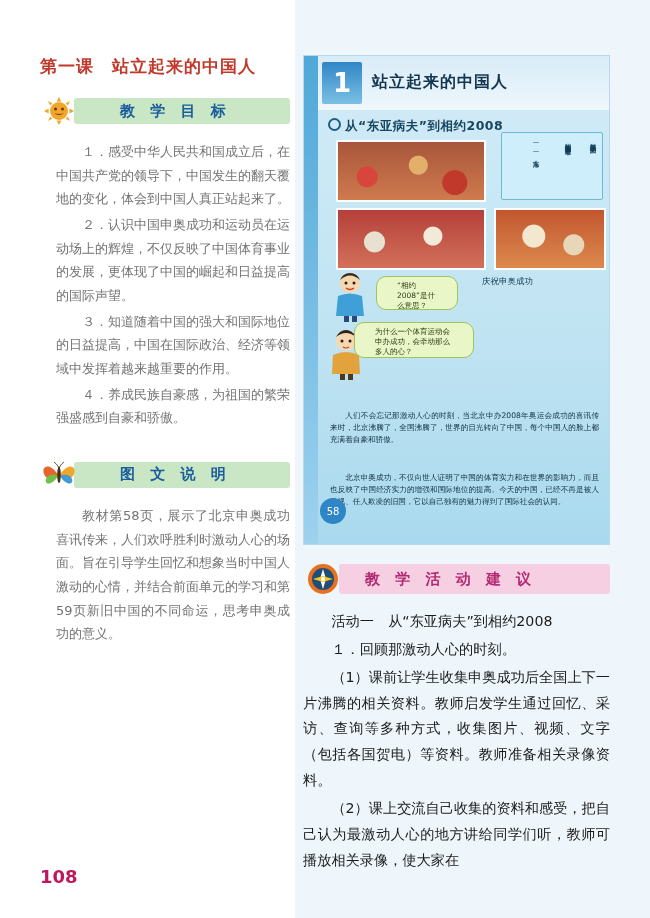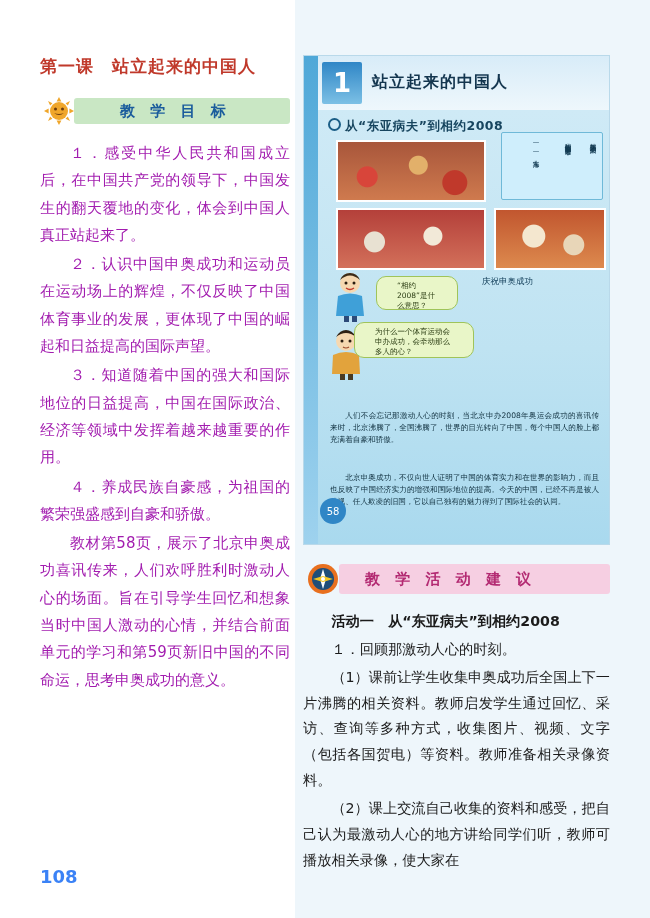--- a/index.html
+++ b/index.html
@@ -60,37 +60,38 @@
     z-index: 2;
     color: #1a5c9c;
     font-size: 15px;
     font-weight: bold;
     letter-spacing: 5px;
     margin-left: 18px;
     padding-left: 24px;
   }
 
   .body-text {
-    font-size: 15px;
+    font-size: 13px;
     line-height: 1.82;
-    color: #a21caf;
+    color: #737373;
     text-align: justify;
+    margin-left: 16px;
   }
   .body-text p {
     margin: 0 0 2px 0;
     text-indent: 2em;
   }
 
   .page-number {
     position: absolute;
     left: 40px;
     top: 866px;
     font-size: 18px;
     font-weight: bold;
-    color: #3b82f6;
+    color: #be185d;
   }
 
   
   .right-col {
     position: absolute;
     left: 303px;
     top: 55px;
     width: 307px;
   }
 
@@ -307,21 +308,21 @@
     letter-spacing: 5px;
   }
   .act-body {
     font-size: 14.2px;
     line-height: 1.82;
     color: #1b1b1b;
     text-align: justify;
     margin-top: 10px;
   }
   .act-body p { margin: 0 0 2px 0; text-indent: 2em; }
-  .act-title { font-weight: bold; }
+  .act-title { font-weight: normal; }
 
   .right-bg {
     position: absolute;
     left: 295px;
     top: 0;
     width: 355px;
     height: 918px;
     background: #eef6fb;
     z-index: -1;
   }
@@ -360,20 +361,37 @@
     <div class="label">教 学 目 标</div>
   </div>
 
   <div class="body-text">
     <p>１．感受中华人民共和国成立后，在中国共产党的领导下，中国发生的翻天覆地的变化，体会到中国人真正站起来了。</p>
     <p>２．认识中国申奥成功和运动员在运动场上的辉煌，不仅反映了中国体育事业的发展，更体现了中国的崛起和日益提高的国际声望。</p>
     <p>３．知道随着中国的强大和国际地位的日益提高，中国在国际政治、经济等领域中发挥着越来越重要的作用。</p>
     <p>４．养成民族自豪感，为祖国的繁荣强盛感到自豪和骄傲。</p>
   </div>
 
+  <div class="section-header" style="margin-top:28px;">
+    <div class="bar"></div>
+    <div class="badge">
+      <svg width="38" height="30" viewBox="0 0 38 30">
+        <g>
+          <path d="M18 15 C10 2, 1 6, 4 14 C6 20, 13 20, 18 15z" fill="#e8642a"></path>
+          <path d="M20 15 C28 2, 37 6, 34 14 C32 20, 25 20, 20 15z" fill="#f0a62a"></path>
+          <path d="M18 16 C12 26, 4 25, 6 19 C8 14, 14 14, 18 16z" fill="#6fbf4a"></path>
+          <path d="M20 16 C26 26, 34 25, 32 19 C30 14, 24 14, 20 16z" fill="#3f9bd4"></path>
+          <ellipse cx="19" cy="15" rx="1.8" ry="8" fill="#4a2c10"></ellipse>
+          <path d="M19 8 C17 4, 15 3, 14 2" stroke="#4a2c10" stroke-width="1" fill="none"></path>
+          <path d="M19 8 C21 4, 23 3, 24 2" stroke="#4a2c10" stroke-width="1" fill="none"></path>
+        </g>
+      </svg>
+    </div>
+    <div class="label">图 文 说 明</div>
+  </div>
 
   <div class="body-text">
     <p>教材第58页，展示了北京申奥成功喜讯传来，人们欢呼胜利时激动人心的场面。旨在引导学生回忆和想象当时中国人激动的心情，并结合前面单元的学习和第59页新旧中国的不同命运，思考申奥成功的意义。</p>
   </div>
 </div>
 
 <div class="page-number">108</div>
 
 <div class="right-col">
 

